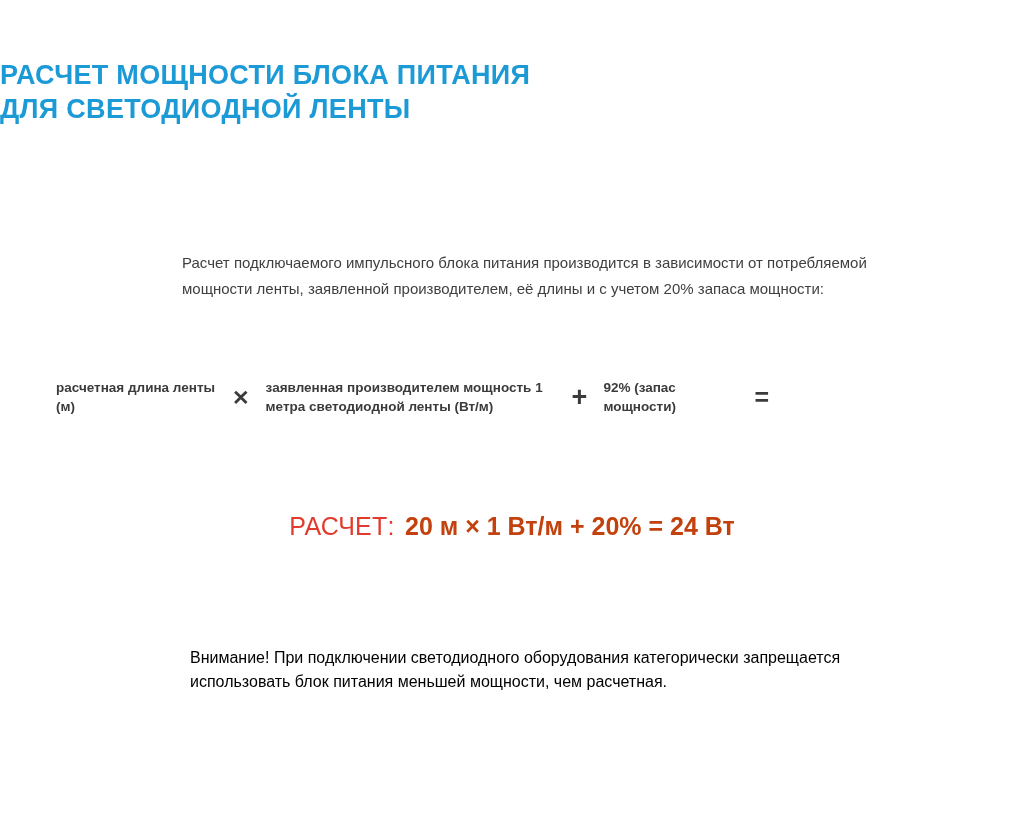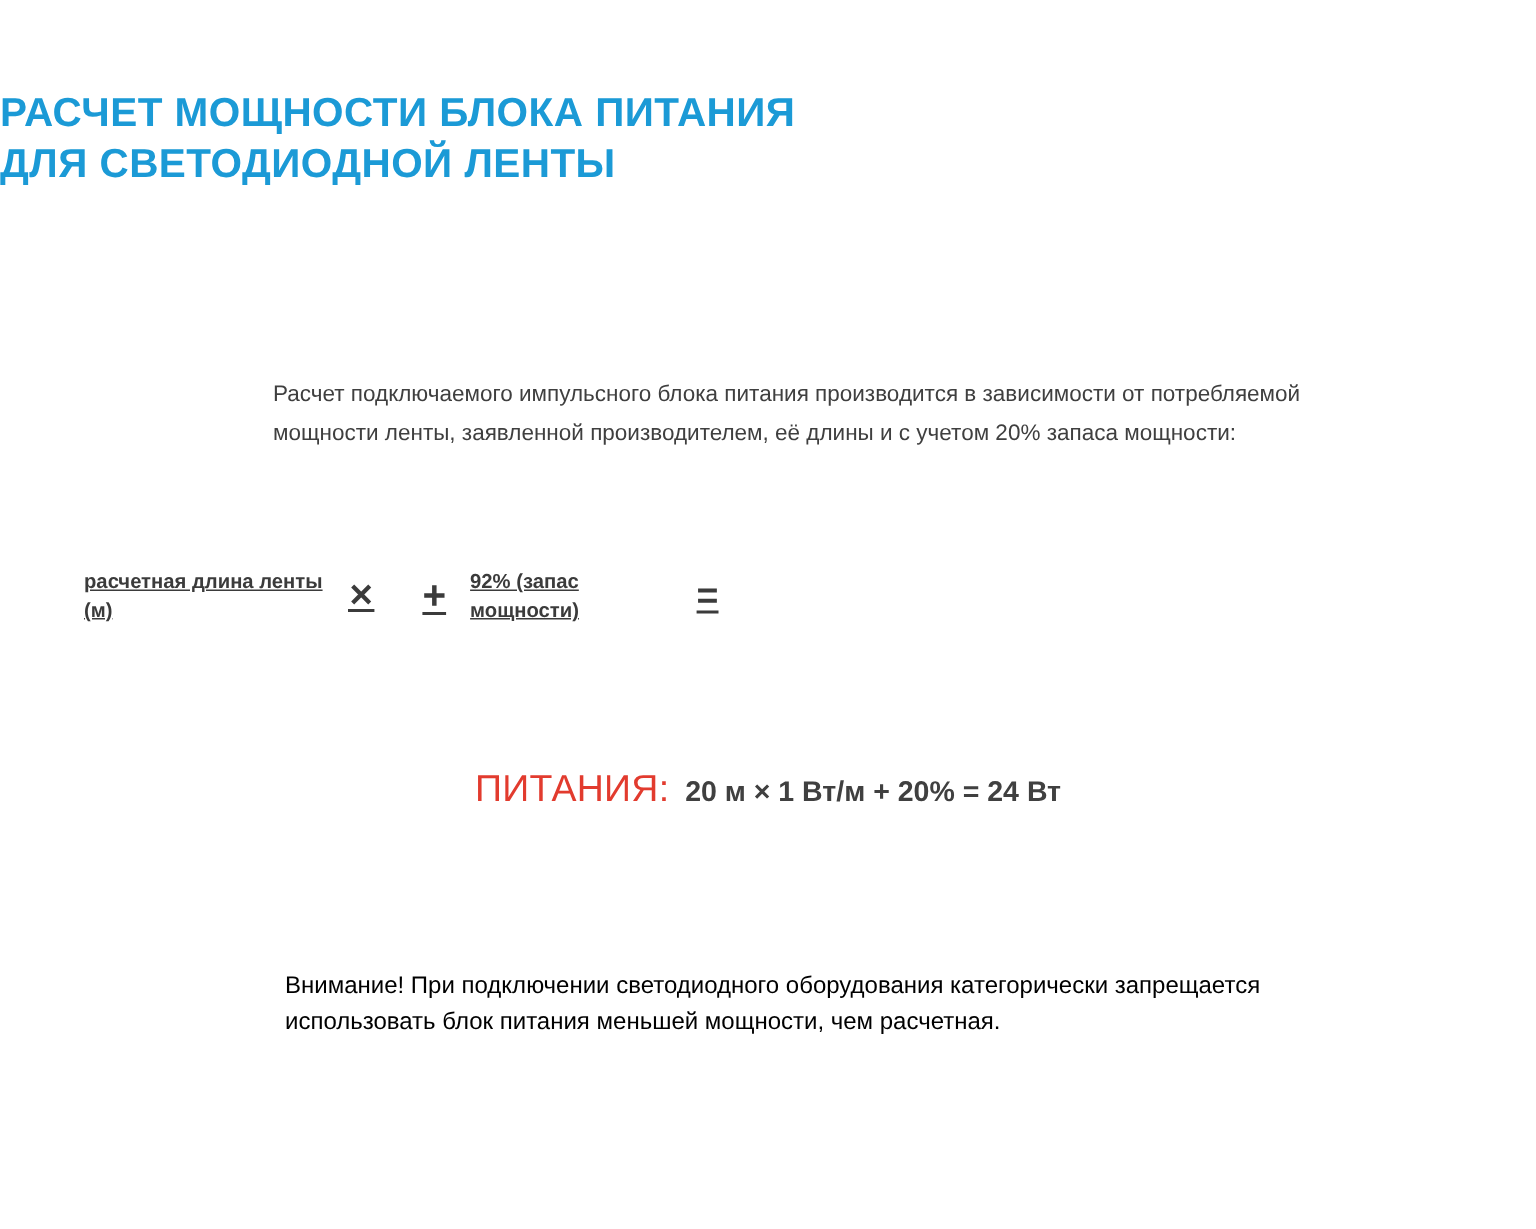--- a/index.html
+++ b/index.html
@@ -51,21 +51,20 @@
 
   
   .formula {
     position: absolute;
     top: 378px;
     left: 56px;
     width: 930px;
     display: flex;
     align-items: center;
     justify-content: flex-start;
-    text-decoration: underline;
   }
   .f-term {
     font-weight: bold;
     font-size: 13.5px;
     line-height: 19px;
     color: #3b3b3b;
   }
   .f-op {
     font-weight: bold;
     color: #3b3b3b;
@@ -89,22 +88,22 @@
     width: 1024px;
     text-align: center;
     white-space: nowrap;
   }
   .example-label {
     color: #e23b2e;
     font-size: 25px;
     letter-spacing: 0.2px;
   }
   .example-value {
-    color: #404040;
-    font-size: 19px;
+    color: #c2410c;
+    font-size: 25px;
     font-weight: bold;
     margin-left: 6px;
   }
 
   
   .warning {
     position: absolute;
     top: 646px;
     left: 190px;
     width: 700px;
@@ -121,25 +120,26 @@
   <div class="title-block">
     <div class="title-line">РАСЧЕТ МОЩНОСТИ БЛОКА ПИТАНИЯ</div>
     <div class="title-line">ДЛЯ СВЕТОДИОДНОЙ ЛЕНТЫ</div>
   </div>
 
   <div class="intro">Расчет подключаемого импульсного блока питания производится в зависимости от потребляемой мощности ленты, заявленной производителем, её длины и с учетом 20% запаса мощности:</div>
 
   <div class="formula">
     <div class="f-term term1">расчетная длина ленты (м)</div>
     <div class="f-op times">✕</div>
+    <div class="f-term term2">заявленная производителем мощность 1 метра светодиодной ленты (Вт/м)</div>
     <div class="f-op plus">+</div>
     <div class="f-term term3">92% (запас мощности)</div>
     <div class="f-op eq">=</div>
   </div>
 
   <div class="example">
-    <span class="example-label">ПИТАНИЯ:</span>
+    <span class="example-label">РАСЧЕТ:</span>
     <span class="example-value">20 м × 1 Вт/м + 20% = 24 Вт</span>
   </div>
 
   <div class="warning">Внимание! При подключении светодиодного оборудования категорически запрещается использовать блок питания меньшей мощности, чем расчетная.</div>
 
 </div>
 
 </body></html>

